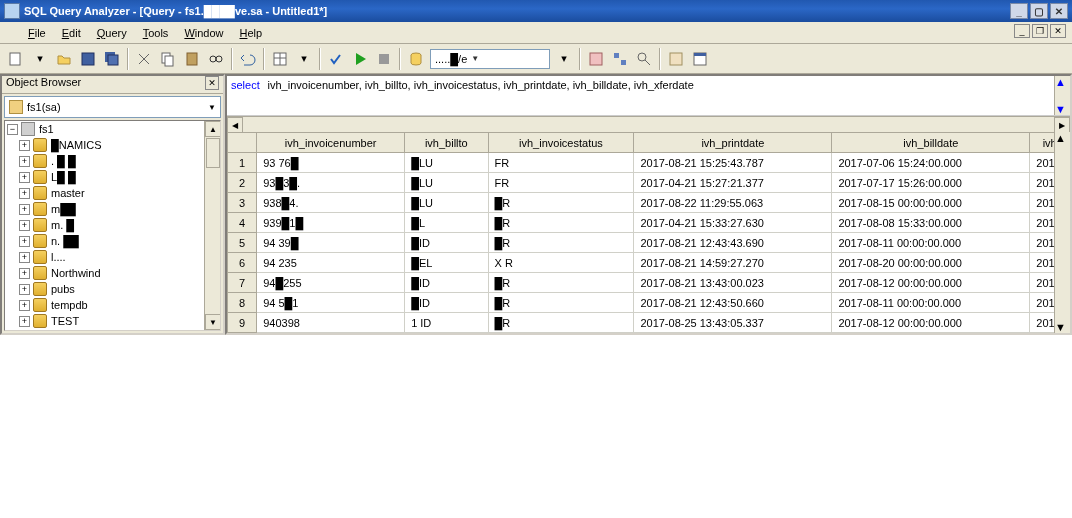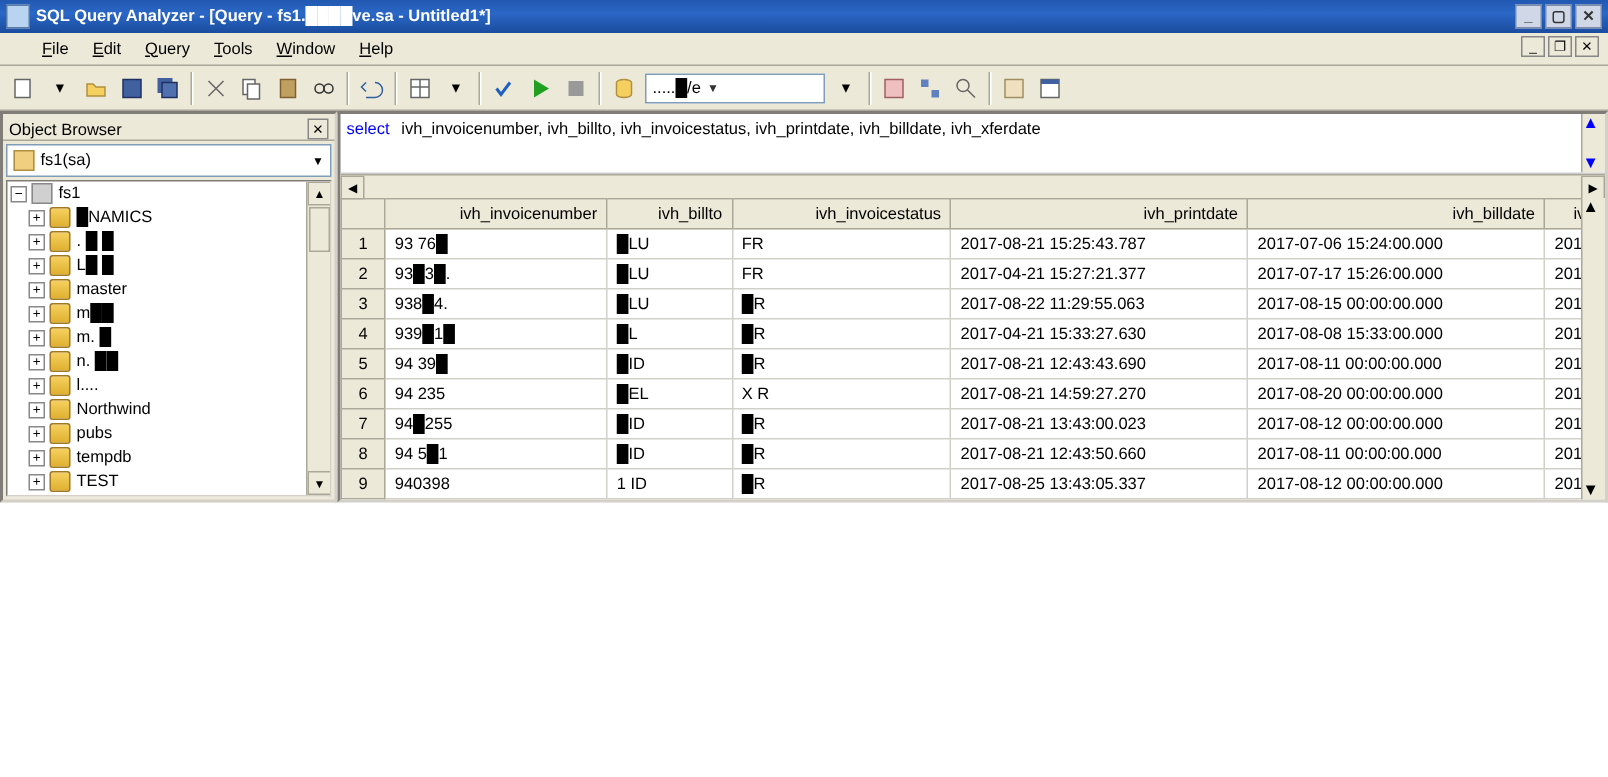--- a/index.html
+++ b/index.html
@@ -14,21 +14,21 @@
 .menubar .mitem u{text-decoration:underline}
 .menubar .docbtns{position:absolute;right:6px;top:2px;display:flex}
 .docbtn{width:16px;height:14px;border:1px solid #888;background:#ece9d8;margin-left:2px;display:flex;align-items:center;justify-content:center;font-size:9px;cursor:pointer}
 .toolbar{background:#ece9d8;height:30px;display:flex;align-items:center;padding:2px 4px;border-bottom:1px solid #aca899}
 .tb-btn{width:22px;height:22px;border:1px solid #ece9d8;margin:0 1px;display:flex;align-items:center;justify-content:center;cursor:pointer}
 .tb-sep{width:2px;height:22px;border-left:1px solid #aca899;border-right:1px solid #fff;margin:0 3px}
 .tb-combo{height:20px;border:1px solid #7f9db9;background:#fff;padding:1px 4px;font-family:"Courier New",monospace;display:flex;align-items:center;margin:0 2px}
 .tb-combo .arrow{margin-left:4px;font-size:8px;color:#333}
 .workspace{display:flex;height:261px}
 .objbrowser{width:225px;border:2px inset #d4d0c8;background:#ece9d8;display:flex;flex-direction:column}
-.ob-title{height:18px;background:#ece9d8;display:flex;align-items:flex-end;padding:0 4px;border-bottom:1px solid #aca899}
+.ob-title{height:18px;background:#ece9d8;display:flex;align-items:flex-start;padding:0 4px;border-bottom:1px solid #aca899}
 .ob-title span{flex:1}
 .ob-title .xbtn{width:14px;height:14px;border:1px solid #888;background:#ece9d8;display:flex;align-items:center;justify-content:center;font-size:9px;cursor:pointer}
 .ob-combo{height:22px;margin:2px;border:1px solid #7f9db9;background:#fff;display:flex;align-items:center;padding:0 4px}
 .ob-combo .cicn{width:14px;height:14px;background:#f0d080;border:1px solid #b09040;margin-right:4px}
 .ob-combo .arrow{margin-left:auto;font-size:8px}
 .ob-tree{flex:1;background:#fff;border:1px inset #d4d0c8;margin:0 2px 2px 2px;overflow:auto;position:relative}
 .tree-scroll{position:absolute;right:0;top:0;width:16px;height:100%;background:#ece9d8;border-left:1px solid #aca899}
 .tree-scroll .sbtn{width:16px;height:16px;background:#ece9d8;border:1px solid #aca899;display:flex;align-items:center;justify-content:center;font-size:8px}
 .tree-scroll .thumb{width:14px;height:30px;background:#ece9d8;border:1px solid #aca899;margin:1px}
 .tree-item{display:flex;align-items:center;height:16px;padding-left:2px}
@@ -39,21 +39,21 @@
 .querypane{flex:1;display:flex;flex-direction:column;border:2px inset #d4d0c8;background:#fff}
 .sqlbox{height:40px;font-family:"Courier New",monospace;color:#0000ff;padding:2px 4px;white-space:nowrap;overflow:hidden;border-bottom:1px solid #ccc;position:relative;font-size:13px}
 .sqlbox .kw{color:#0000ff}
 .sqlbox .id{color:#000}
 .sql-vscroll{position:absolute;right:0;top:0;width:16px;height:100%;background:#ece9d8;border-left:1px solid #aca899}
 .sql-hscroll{height:16px;background:#ece9d8;border-top:1px solid #aca899;display:flex}
 .sql-hscroll .sbtn{width:16px;height:16px;background:#ece9d8;border:1px solid #aca899;display:flex;align-items:center;justify-content:center;font-size:8px}
 .sql-hscroll .track{flex:1}
 .grid{flex:1;position:relative;overflow:hidden}
 .grid table{border-collapse:collapse;font-family:"Courier New",monospace;font-size:12px;width:100%}
-.grid th{background:#ece9d8;border:1px solid #aca899;padding:2px 6px;text-align:right;font-weight:normal;height:20px;white-space:nowrap}
+.grid th{background:#ece9d8;border:1px solid #aca899;padding:2px 6px;text-align:center;font-weight:normal;height:20px;white-space:nowrap}
 .grid td{border:1px solid #d0d0c8;padding:2px 6px;height:20px;white-space:nowrap}
 .grid .rownum{background:#ece9d8;text-align:center;width:28px;border:1px solid #aca899}
 .grid .corner{background:#ece9d8;width:28px;border:1px solid #aca899}
 .grid-vscroll{position:absolute;right:0;top:0;width:16px;height:100%;background:#ece9d8;border-left:1px solid #aca899}
 .icn-svg{width:16px;height:16px}
 </style>
 </head>
 <body>
 
 <div class="titlebar">

